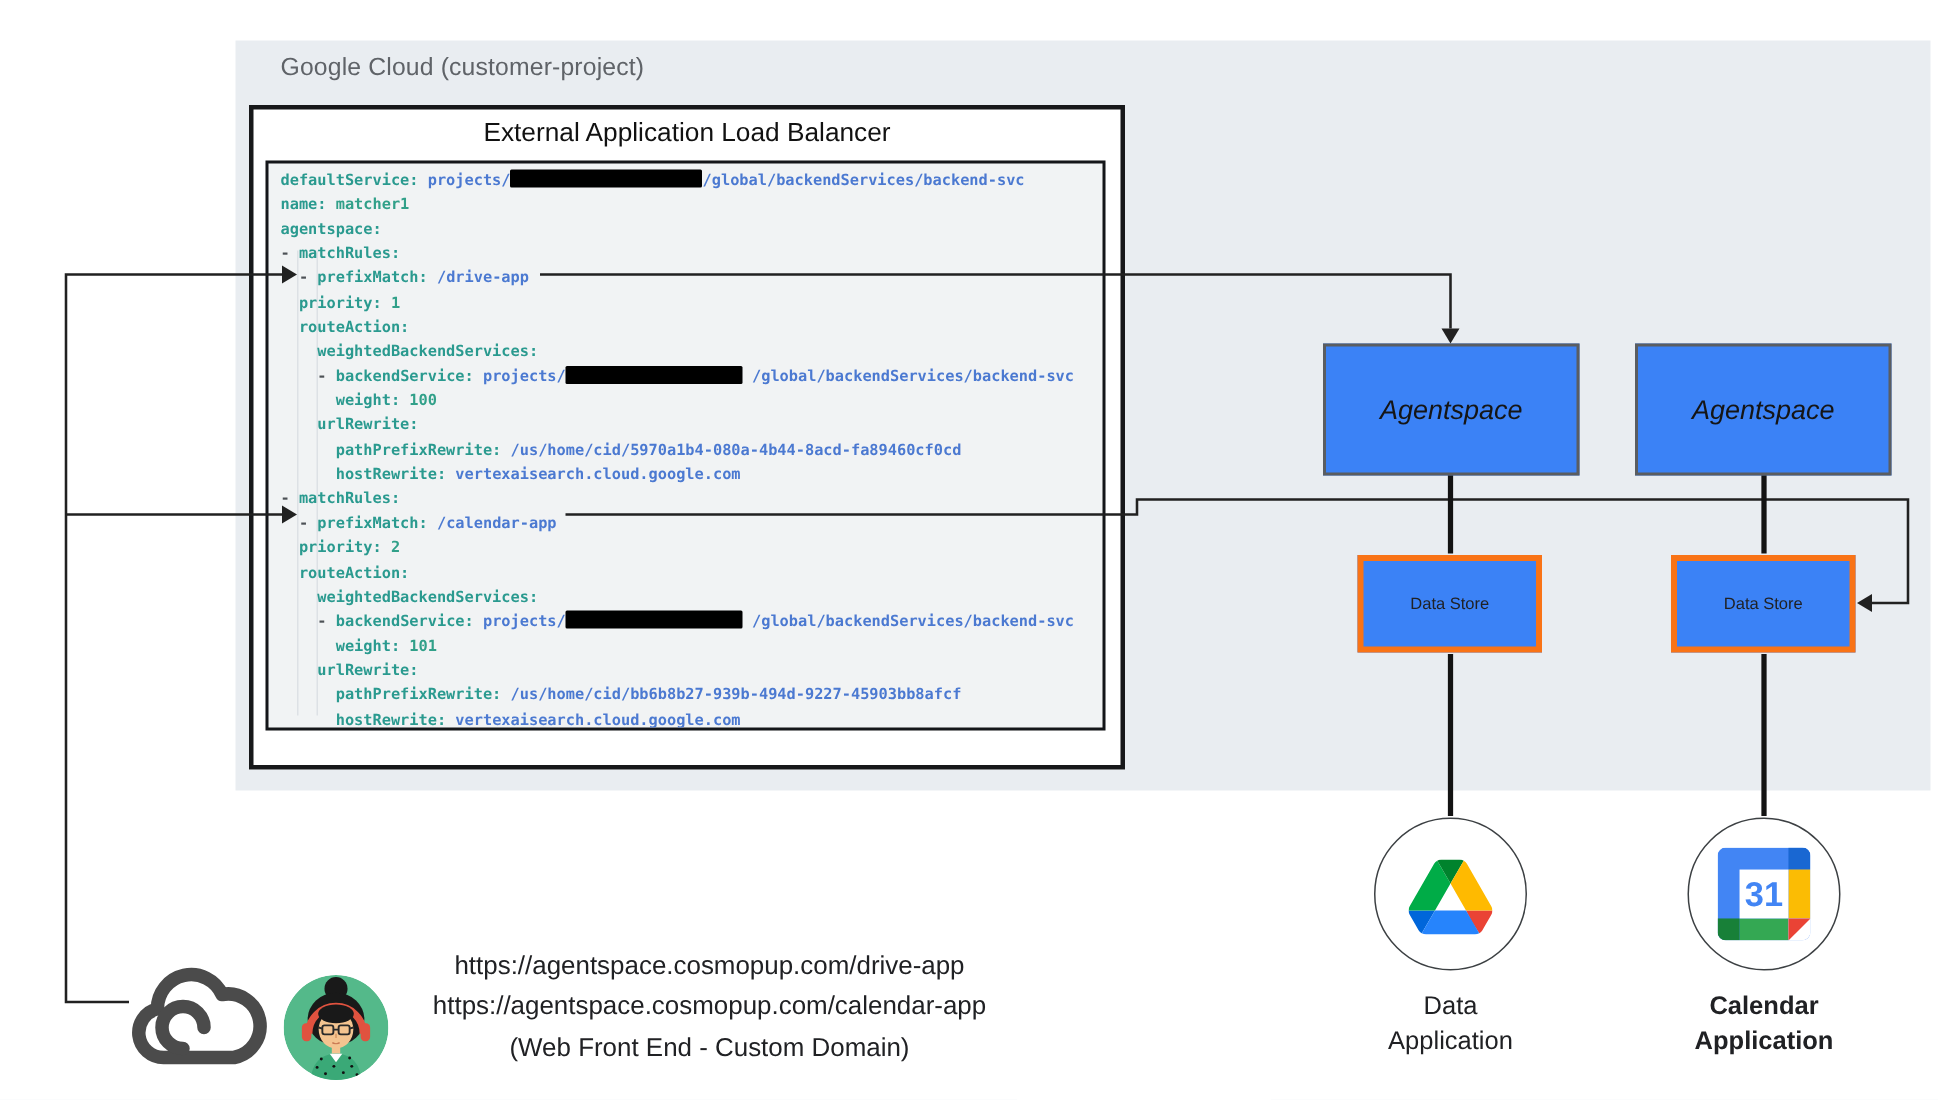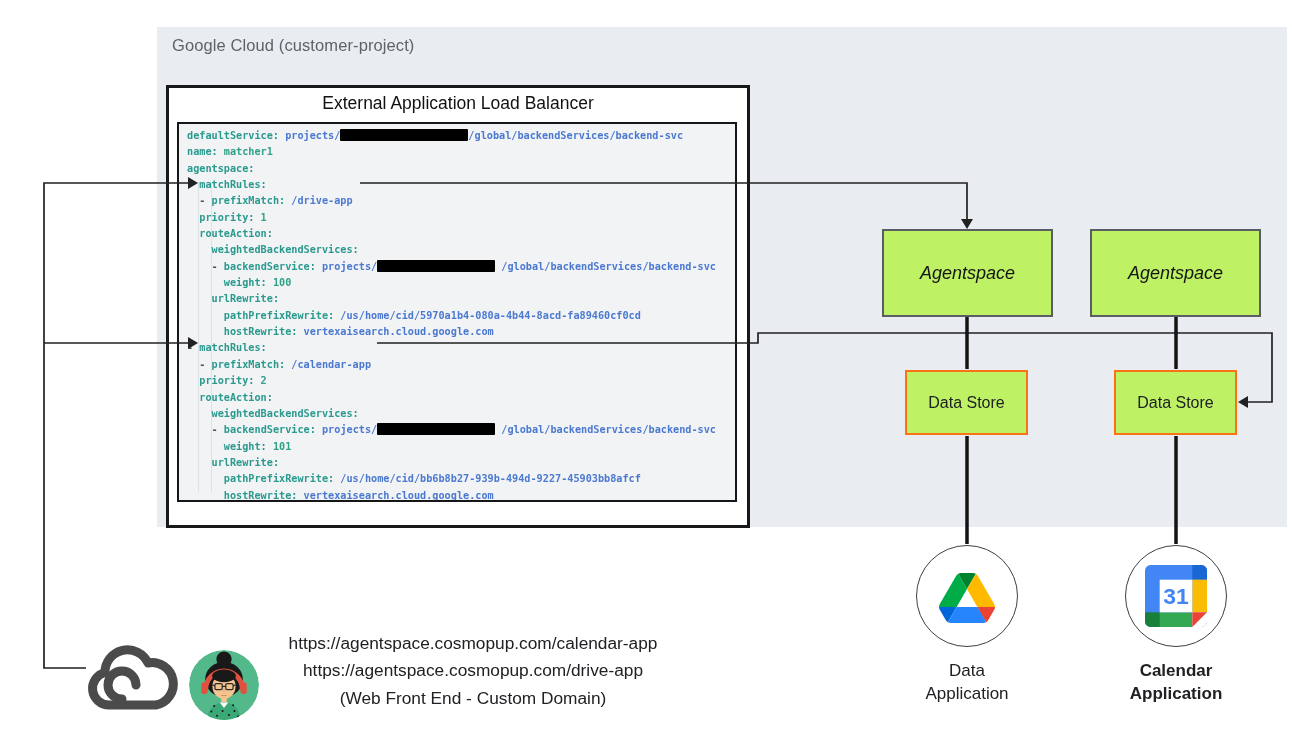--- a/index.html
+++ b/index.html
@@ -1,40 +1,40 @@
 <!DOCTYPE html>
 <html><head>
 <meta charset="utf-8">
 <style>
   html,body{margin:0;padding:0;background:#fff;}
   body{width:1292px;height:733px;position:relative;font-family:"Liberation Sans",sans-serif;color:#202124;}
   .canvas{position:absolute;left:0;top:0;width:1292px;height:733px;overflow:hidden;background:#fff;}
   *{box-sizing:border-box;}
 
   .gcp-panel{position:absolute;left:157px;top:27px;width:1130px;height:500px;background:#e9edf1;}
-  .gcp-label{position:absolute;left:15px;top:9px;font-size:16.5px;color:#5f6368;letter-spacing:.1px;}
-
-  .lb-box{position:absolute;left:9px;top:43px;width:584px;height:443px;background:#fff;border:3px solid #17181a;margin-top:15px;}
+  .gcp-label{position:absolute;left:30px;top:9px;font-size:16.5px;color:#5f6368;letter-spacing:.1px;}
+
+  .lb-box{position:absolute;left:9px;top:43px;width:584px;height:443px;background:#fff;border:3px solid #17181a;}
   .lb-title{position:absolute;left:0;top:5px;width:100%;text-align:center;font-size:17.5px;color:#111;}
 
   .code-block{position:absolute;left:8px;top:34px;width:560px;height:380px;background:#f1f3f4;border:2.5px solid #141619;padding:4px 0 0 8px;overflow:hidden;}
   .guide{position:absolute;top:58px;bottom:8px;width:1px;background:#dde1e5;}
   .g1{left:19px}.g2{left:32px}
   .code-lines{position:relative;}
   .code-line{white-space:pre;height:16.35px;line-height:16.35px;font-family:"DejaVu Sans Mono",monospace;font-size:10.2px;font-weight:bold;}
   .tok-k{color:#2a9a8f;}
   .tok-n{color:#31a089;}
   .tok-s{color:#4b79d1;}
   .tok-d{color:#4d5156;}
   .tok-p{color:#5f6368;}
   .redact{display:inline-block;height:12px;background:#000;vertical-align:-2px;border-radius:1px;}
 
-  .node{position:absolute;background:#bef264;display:flex;align-items:center;justify-content:center;}
+  .node{position:absolute;background:#3b82f6;display:flex;align-items:center;justify-content:center;}
   .agentspace{width:171px;height:88px;border:2px solid #5a5d61;font-size:18px;font-style:italic;color:#151515;}
-  .datastore{width:123px;height:65px;border:2px solid #f97316;font-size:16px;color:#202124;}
+  .datastore{width:123px;height:65px;border:4px solid #f97316;font-size:11px;color:#202124;}
 
   .app-circle{position:absolute;width:102px;height:102px;border-radius:50%;background:#fff;border:1.6px solid #3c4043;}
   .c-drive{left:916px;top:545px;}
   .c-cal{left:1125px;top:545px;}
   .logo{position:absolute;}
   .logo-drive{left:939px;top:573px;}
   .logo-cal{left:1145px;top:565px;}
 
   .app-label{position:absolute;text-align:center;font-size:17px;line-height:23px;color:#202124;}
   .lbl-drive{left:917px;top:659px;width:100px;}
@@ -176,22 +176,22 @@
         <circle cx="57" cy="93" r="1.4"></circle>
           <circle cx="65" cy="87" r="1.4"></circle>
           <circle cx="36" cy="80" r="1.4"></circle>
         <circle cx="63" cy="79" r="1.4"></circle>
           <circle cx="70" cy="95" r="1.4"></circle>
       </g>
     </g>
   </svg>
 
   <div class="client-text">
+    <div>https://agentspace.cosmopup.com/drive-app</div>
     <div>https://agentspace.cosmopup.com/calendar-app</div>
-    <div>https://agentspace.cosmopup.com/drive-app</div>
     <div>(Web Front End - Custom Domain)</div>
   </div>
 
   <svg class="overlay" width="1292" height="733" viewBox="0 0 1292 733">
     <g fill="none" stroke="#212121" stroke-width="1.7">
       <path d="M360 183 H967 V219"></path>
       <path d="M377 343 H758 V333 H1272 V402 H1248"></path>
       <path d="M188 183 H44 V668 H86"></path>
       <path d="M44 343 H188"></path>
     </g>

